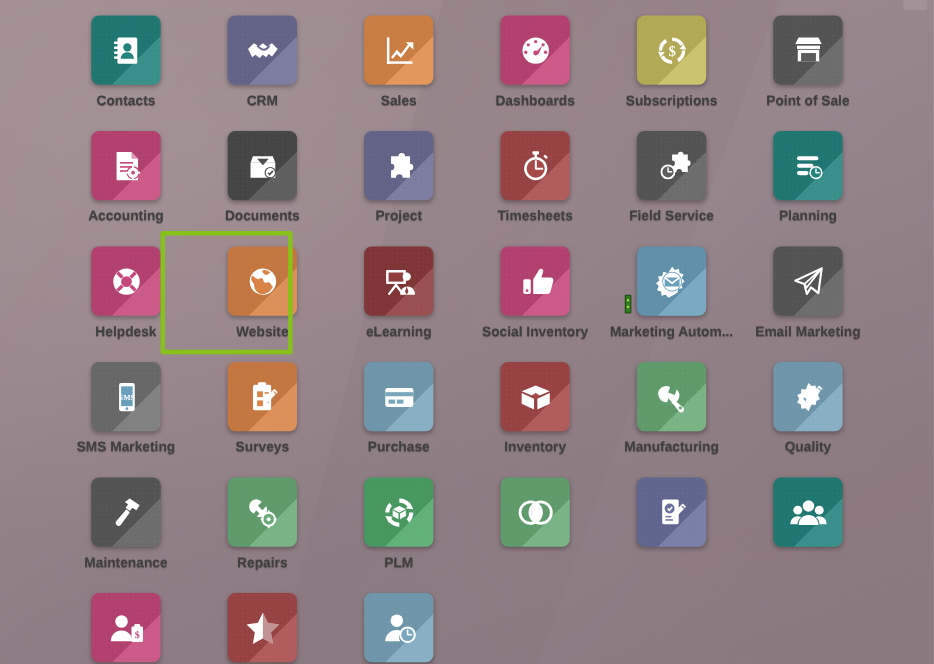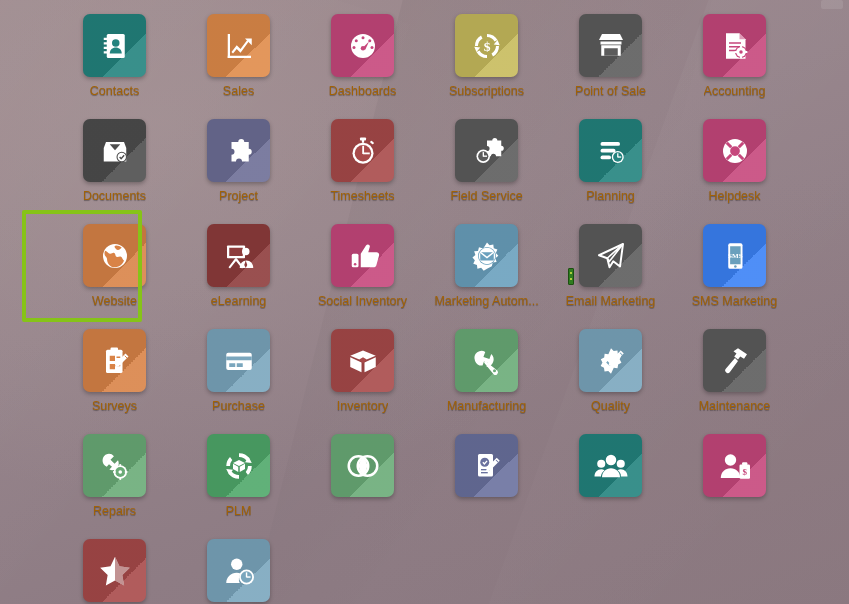--- a/index.html
+++ b/index.html
@@ -67,28 +67,29 @@
     content: "";
     position: absolute; inset: 0;
     background-image: radial-gradient(rgba(255,255,255,0.16) 0.6px, transparent 0.7px);
     background-size: 4px 4px;
     opacity: .55;
     pointer-events: none;
   }
   .tile svg { position: relative; z-index: 2; display: block; }
   .label {
     margin-top: 8px;
-    color: #a16207;
+    color: #404040;
     font-size: 12.5px;
     text-align: center;
     line-height: 1.1;
     text-shadow: 0 1px 1px rgba(0,0,0,0.35);
     max-width: 122px;
     white-space: nowrap;
     overflow: hidden;
+    font-weight: bold;
   }
   
   .app.highlight::after {
     content: "";
     position: absolute;
     left: -31px; top: -14px;
     width: 112px; height: 104px;
     border: 4px solid #86c318;
     border-radius: 2px;
     pointer-events: none;
@@ -133,20 +134,29 @@
           <rect x="13" y="8" width="24" height="32" rx="2"></rect>
           <rect x="9" y="13" width="5" height="3"></rect>
           <rect x="9" y="19" width="5" height="3"></rect>
           <rect x="9" y="25" width="5" height="3"></rect>
           <rect x="9" y="31" width="5" height="3"></rect>
           <circle cx="25" cy="20" r="5" fill="#23837e"></circle>
           <path d="M17 34c0-5 3.6-8 8-8s8 3 8 8z" fill="#23837e"></path>
         </svg>
       </div>
       <div class="label">Contacts</div>
+    </div>
+    <div class="app">
+      <div class="tile" style="background: rgb(109, 110, 150);">
+        <svg width="36" height="36" viewBox="0 0 48 48" fill="#fff">
+          <path d="M6 22l7-7 6 4 5-4 5 4 6-4 7 7-7 9-4-3-3 4-4-3-4 4-5-4-4 3z"></path>
+          <path d="M17 18c3 3 6 5 8 5s5-2 7-5" stroke="#6d6e96" stroke-width="2.4" fill="none"></path>
+        </svg>
+      </div>
+      <div class="label">CRM</div>
     </div>
     <div class="app">
       <div class="tile" style="background: rgb(224, 139, 74);">
         <svg width="36" height="36" viewBox="0 0 48 48" fill="#fff">
           <rect x="9" y="8" width="3" height="32"></rect>
           <rect x="9" y="37" width="31" height="3"></rect>
           <path d="M14 32l7-9 5 5 9-12 2 2-11 15-5-5-5 6z"></path>
           <path d="M32 14h9v9l-3-3-6-6z"></path>
         </svg>
       </div>
@@ -339,21 +349,21 @@
     <div class="app">
       <div class="tile" style="background: rgb(92, 92, 92);">
         <svg width="36" height="36" viewBox="0 0 48 48" fill="#fff">
           <path d="M40 8L8 23l11 4 3 12 5-8 9 7z" fill="none" stroke="#fff" stroke-width="2.6" stroke-linejoin="round"></path>
           <path d="M19 27L40 8 22 31z" fill="none" stroke="#fff" stroke-width="2.2"></path>
         </svg>
       </div>
       <div class="label">Email Marketing</div>
     </div>
     <div class="app">
-      <div class="tile" style="background: #3b82f6;">
+      <div class="tile" style="background: #737373;">
         <svg width="36" height="36" viewBox="0 0 48 48" fill="#fff">
           <rect x="15" y="7" width="19" height="34" rx="2.5"></rect>
           <rect x="17.5" y="11" width="14" height="24" fill="#6aa0bd"></rect>
           <circle cx="24.5" cy="38" r="1.7" fill="#6aa0bd"></circle>
           <text x="24.5" y="27" font-size="9.5" font-family="serif" font-weight="bold" text-anchor="middle" fill="#fff">SMS</text>
         </svg>
       </div>
       <div class="label">SMS Marketing</div>
     </div>
     <div class="app">

